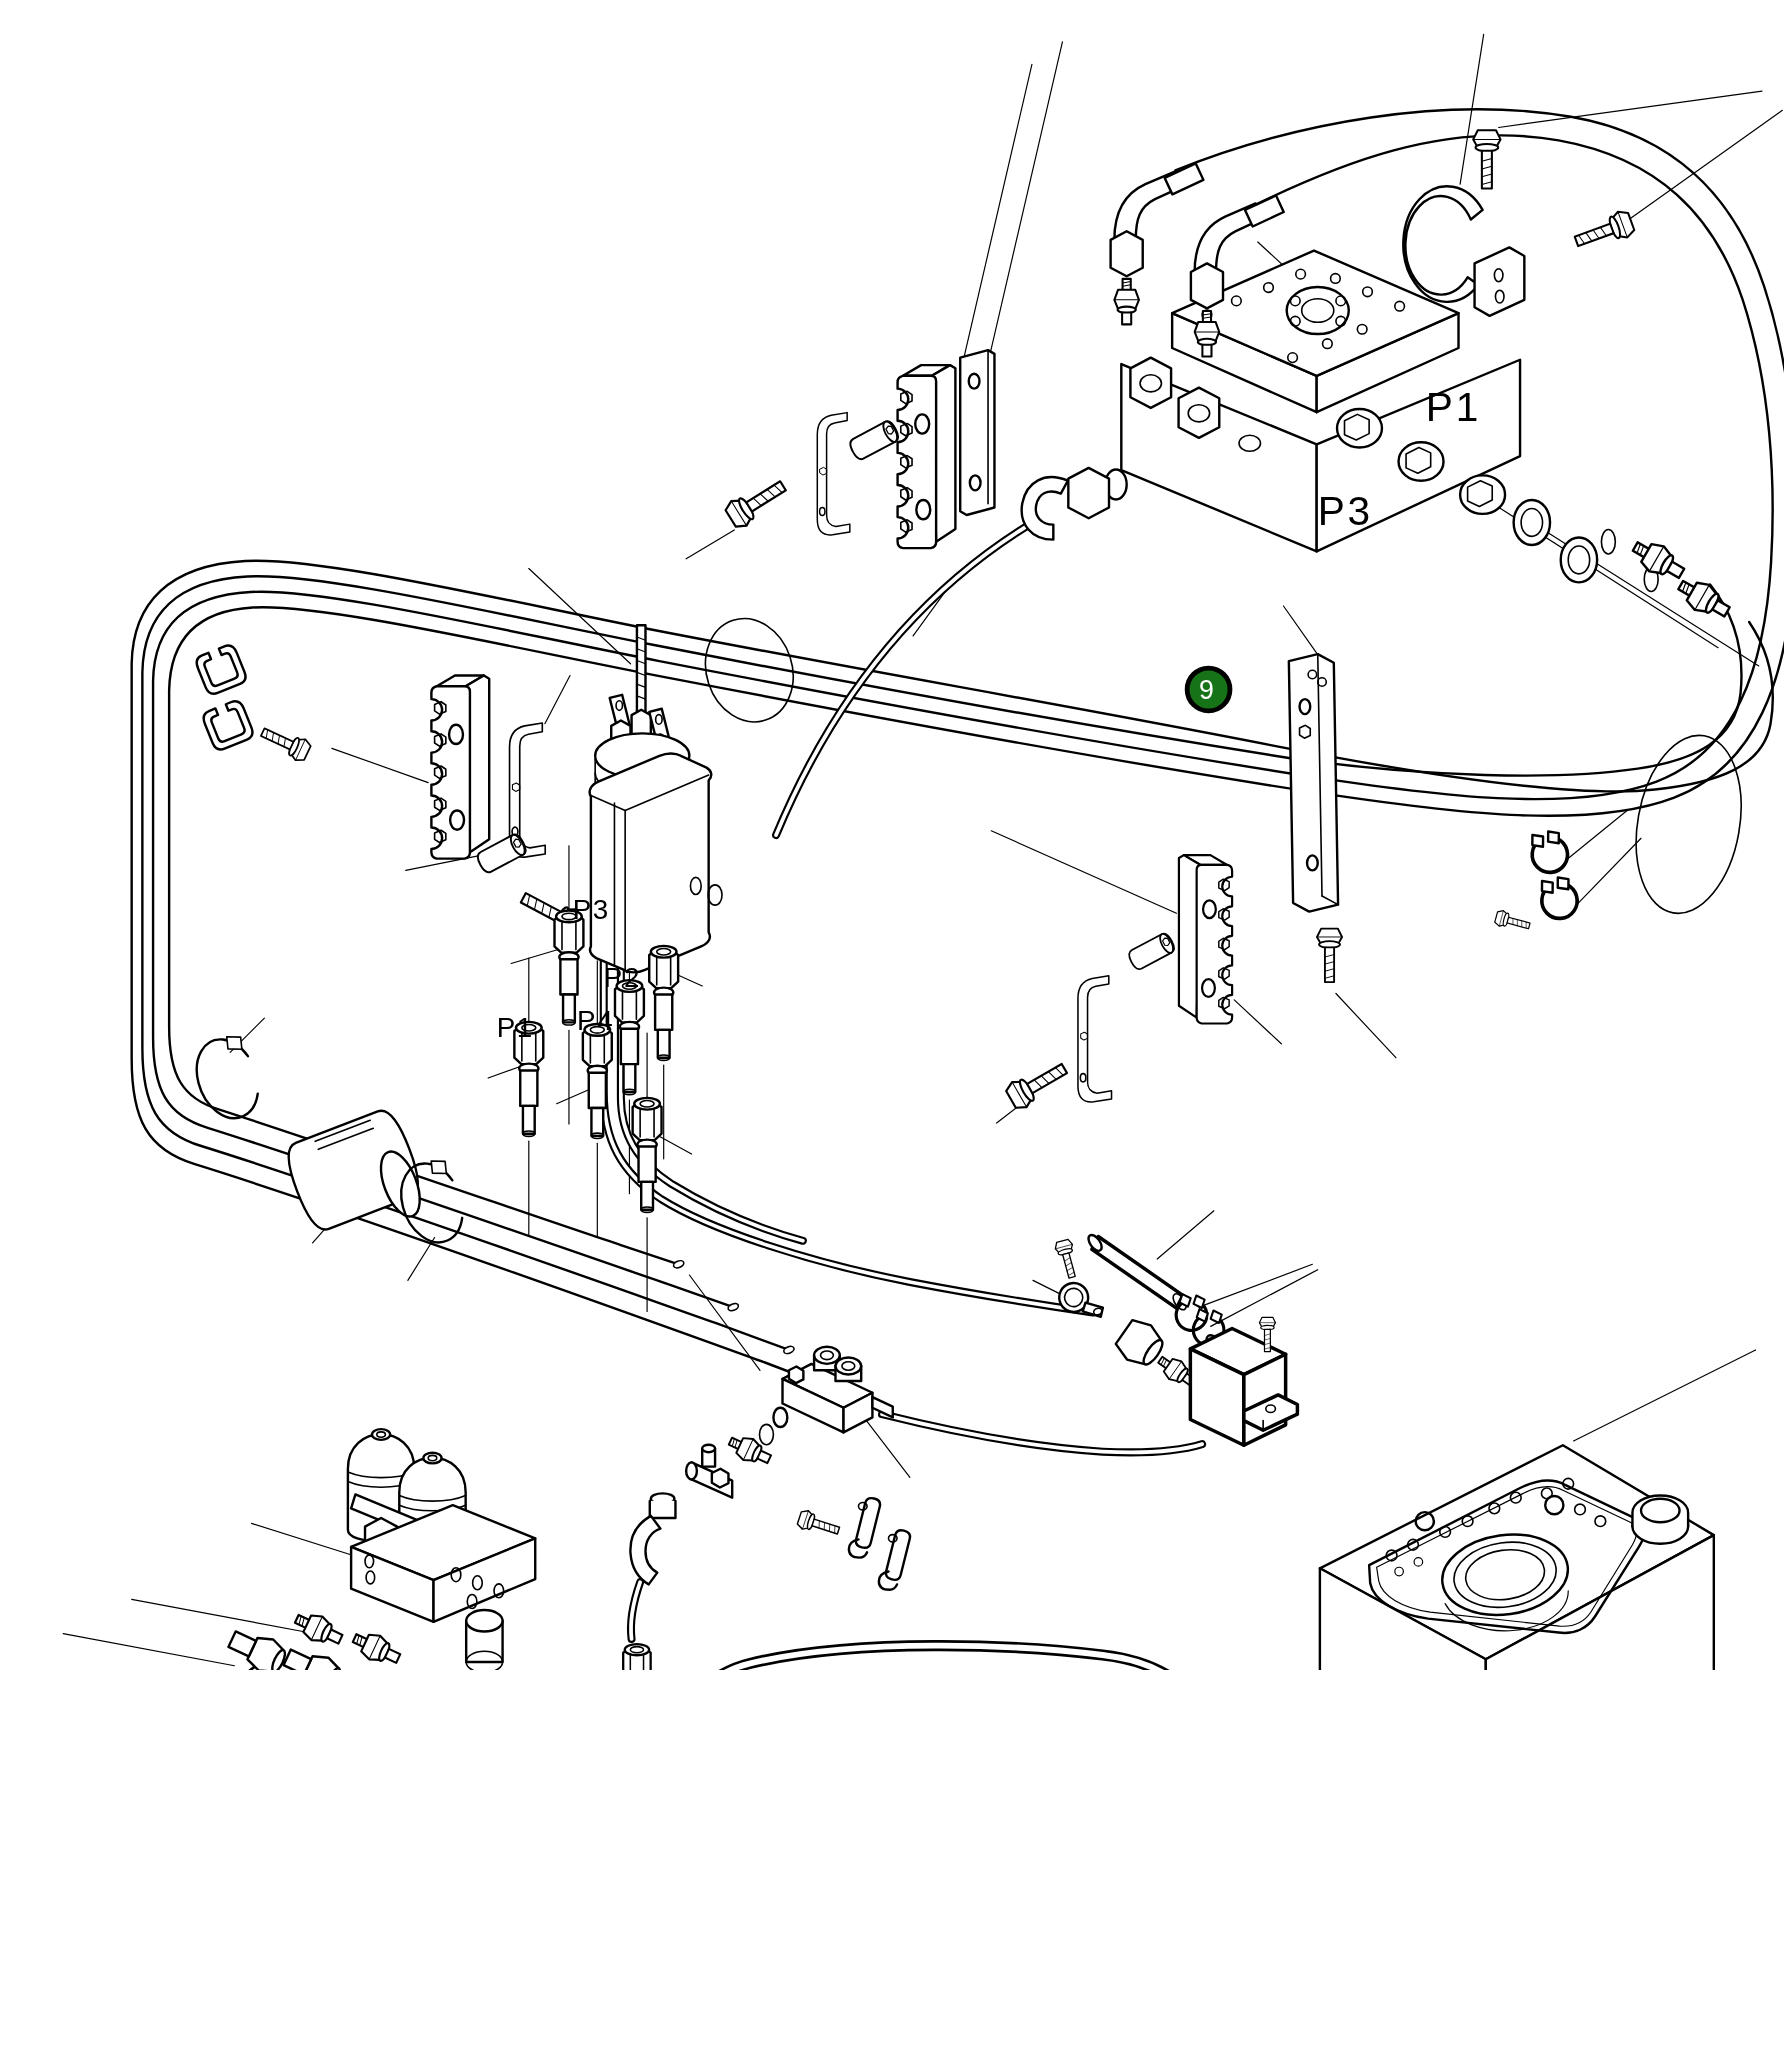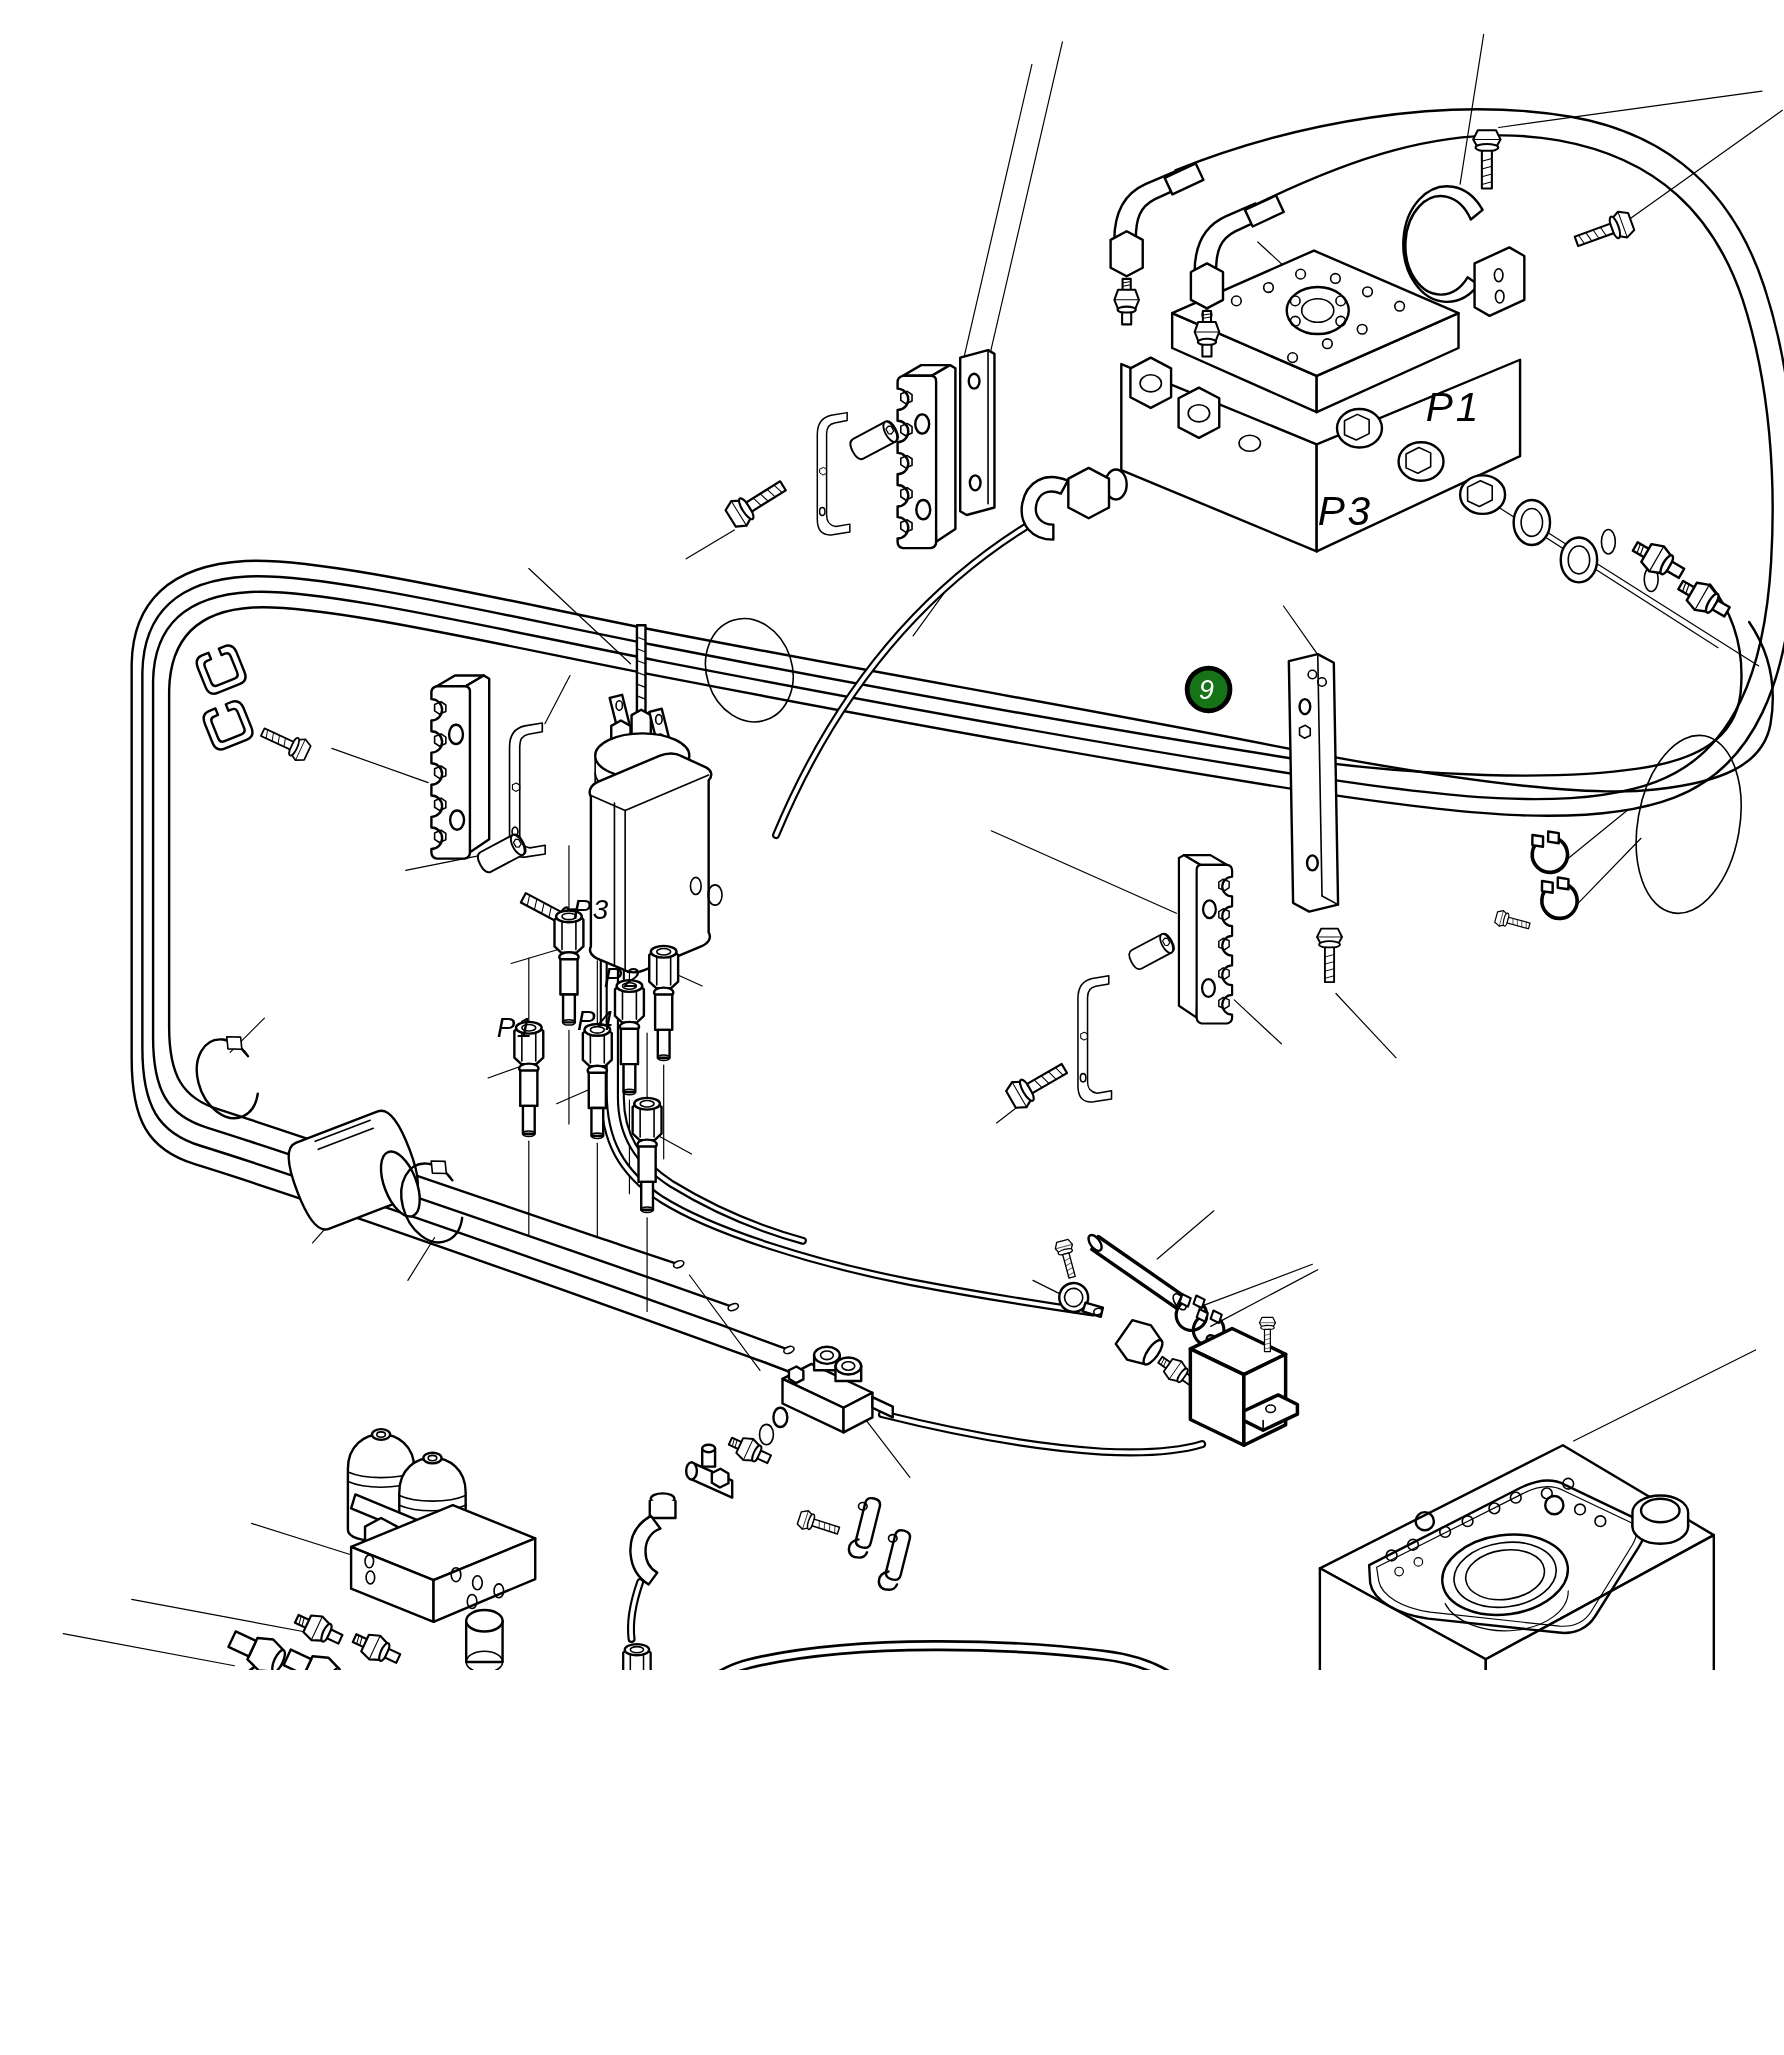--- a/index.html
+++ b/index.html
@@ -1,16 +1,16 @@
 <!DOCTYPE html>
 <html style="font-size:8.6px"><head>
 <meta charset="utf-8">
 <style>
   html,body{margin:0;padding:0;background:#ffffff;}
-  .canvas{position:relative;width:1785px;height:1670px;background:#ffffff;overflow:hidden;font-style:italic;}
+  .canvas{position:relative;width:1785px;height:1670px;background:#ffffff;overflow:hidden;}
   svg{position:absolute;inset:0;}
   svg *{stroke-linecap:round;stroke-linejoin:round;}
   .s2{stroke:#000;stroke-width:2.2;fill:none}
   .s3{stroke:#000;stroke-width:3;fill:none}
   .s4{stroke:#000;stroke-width:4.5;fill:none}
   .s6{stroke:#000;stroke-width:6.5;fill:none}
   .wf{fill:#ffffff}
   .ho{stroke:#000;stroke-width:15;fill:none}
   .hi{stroke:#fff;stroke-width:7;fill:none}
   .HO{stroke:#000;stroke-width:21;fill:none}

